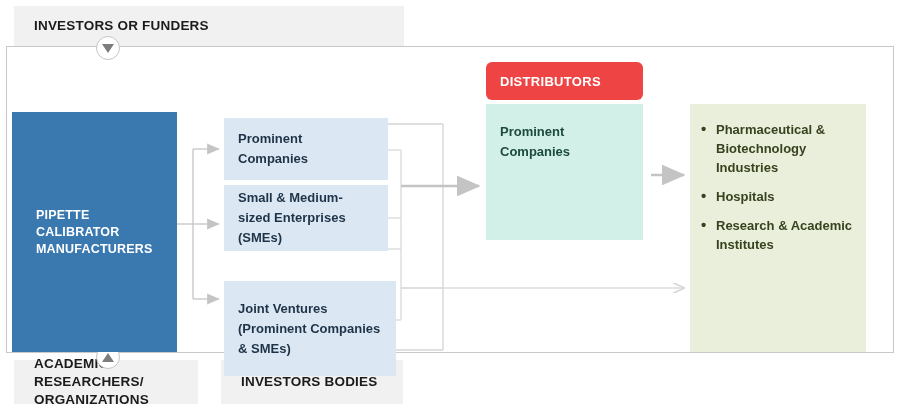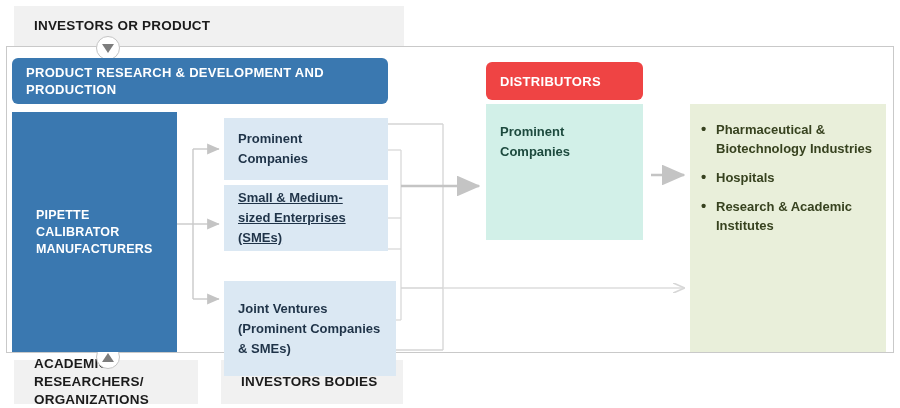--- a/index.html
+++ b/index.html
@@ -103,36 +103,36 @@
     background: #dbe8f3;
     color: #1f3348;
     font-size: 13px;
     font-weight: 700;
     line-height: 20px;
     padding: 0 14px;
     display: flex;
     align-items: center;
   }
   #sub-pc  { left: 224px; top: 118px; width: 164px; height: 62px; }
-  #sub-sme { left: 224px; top: 185px; width: 164px; height: 66px; text-decoration: underline; }
+  #sub-sme { left: 224px; top: 185px; width: 164px; height: 66px; }
   #sub-jv  { left: 224px; top: 257px; width: 172px; height: 95px; margin-top: 24px; }
 
   #panel-distributors {
     left: 486px; top: 104px;
     width: 157px; height: 136px;
     background: #d2f0e8;
     color: #1d4a3e;
     font-size: 13px;
     font-weight: 700;
     line-height: 20px;
     padding: 18px 14px 0 14px;
   }
   #panel-endusers {
     left: 690px; top: 104px;
-    width: 196px; height: 248px;
+    width: 176px; height: 248px;
     background: #e9efda;
     color: #37421f;
     font-size: 13px;
     font-weight: 700;
     line-height: 19px;
     padding: 16px 10px 0 8px;
   }
   #panel-endusers ul {
     margin: 0; padding: 0 0 0 16px;
     list-style: none;
@@ -201,21 +201,21 @@
     </g>
 
     <line x1="401" y1="186" x2="479" y2="186" stroke="#c4c4c4" stroke-width="2.6" fill="none" marker-end="url(#ah)"></line>
 
     <line x1="651" y1="175" x2="684" y2="175" stroke="#c4c4c4" stroke-width="2.6" fill="none" marker-end="url(#ah)"></line>
 
     <line x1="443" y1="288" x2="684" y2="288" stroke="#dcdcdc" stroke-width="1.3" fill="none" marker-end="url(#ah-open)"></line>
   </svg>
 
   <div id="ext-investors" class="abs ext-strip">
-    <span>INVESTORS OR PRODUCT</span>
+    <span>INVESTORS OR FUNDERS</span>
   </div>
   <div id="badge-investors" class="abs badge down">
     <span class="tri"></span>
   </div>
 
   <div id="ext-academic" class="abs ext-strip">
     <div>
       <span>ACADEMIC RESEARCHERS/</span>
       <span>ORGANIZATIONS</span>
     </div>
@@ -224,23 +224,20 @@
     <span class="tri"></span>
   </div>
 
   <div id="ext-regulatory" class="abs ext-strip">
     <span>INVESTORS BODIES</span>
   </div>
   <div id="badge-regulatory" class="abs badge up">
     <span class="tri"></span>
   </div>
 
-  <div id="hdr-prd" class="abs col-header">
-    <span>PRODUCT RESEARCH &amp; DEVELOPMENT AND PRODUCTION</span>
-  </div>
 
   <div id="panel-manufacturers" class="abs">
     <span>PIPETTE CALIBRATOR MANUFACTURERS</span>
   </div>
 
   <div id="sub-pc" class="abs sub-box">
     <span>Prominent Companies</span>
   </div>
   <div id="sub-sme" class="abs sub-box">
     <span>Small &amp; Medium-sized Enterprises (SMEs)</span>

